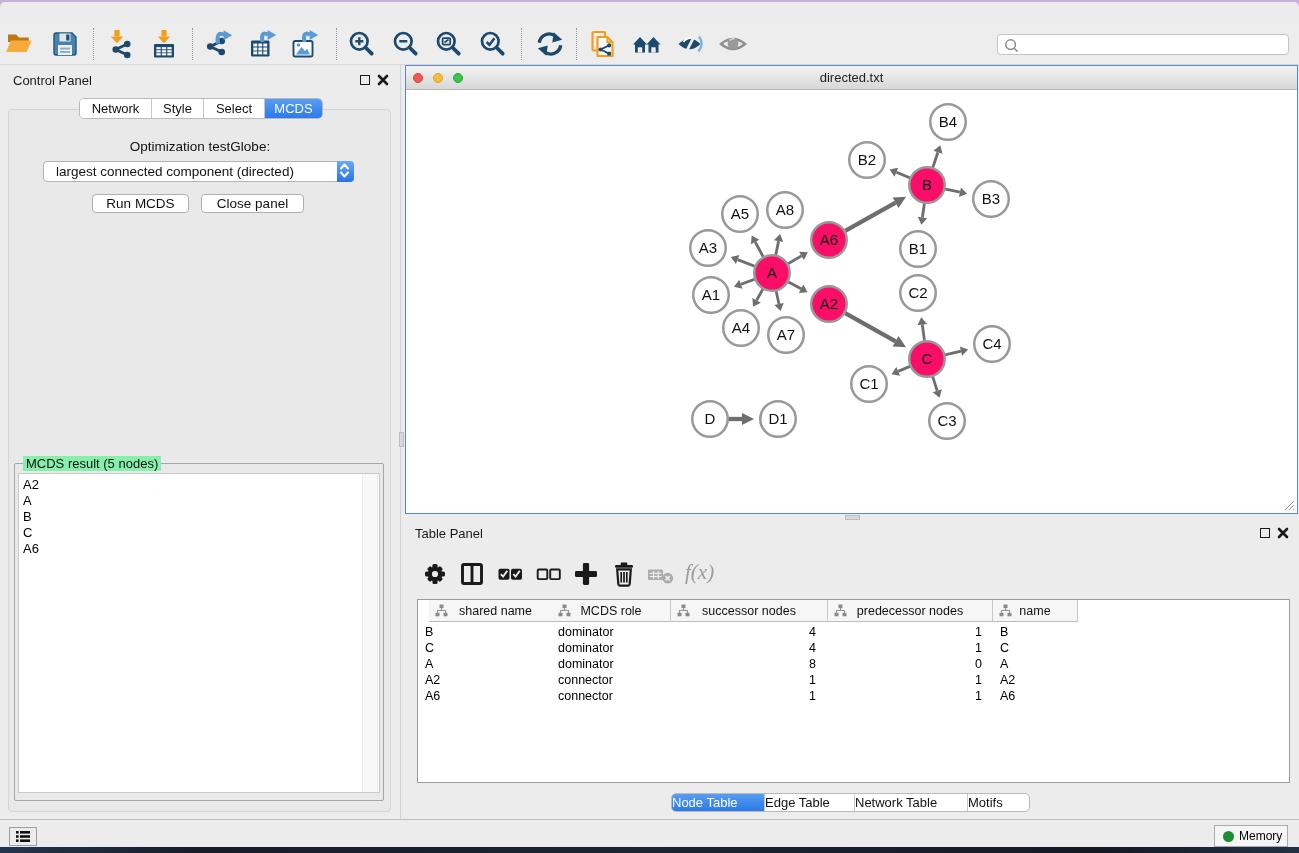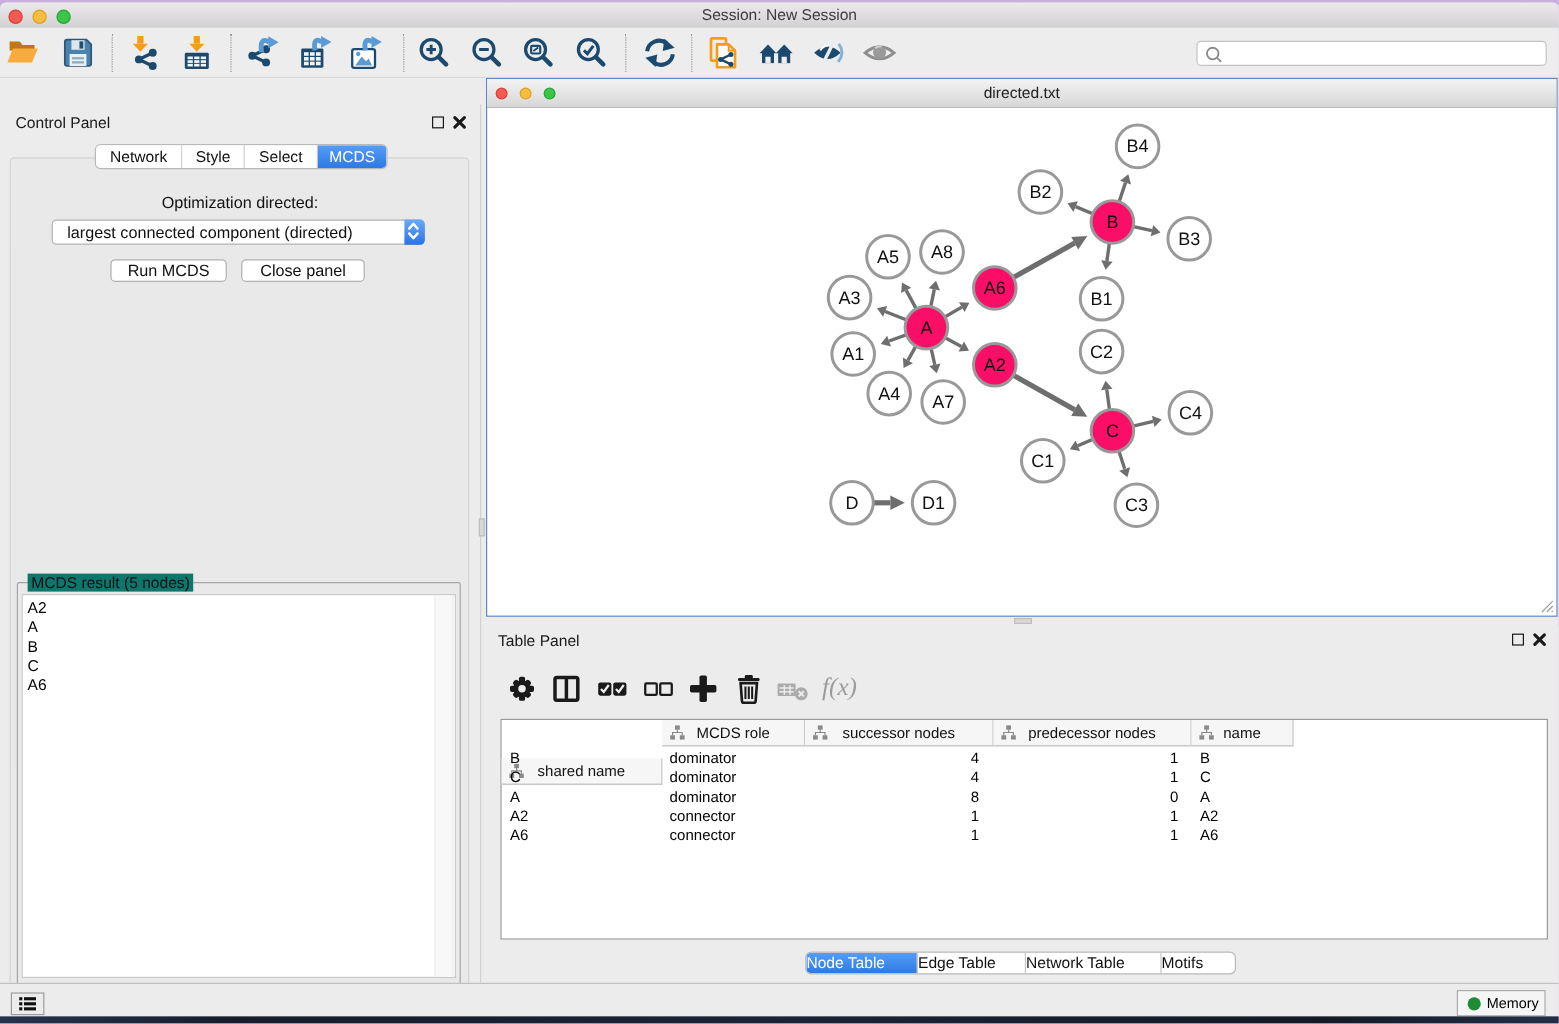--- a/index.html
+++ b/index.html
@@ -11,36 +11,36 @@
 .tl { position:absolute; top:5.5px; width:12px; height:12px; border-radius:50%; }
 .tl.r { left:7px; background:#f25a52; border:0.5px solid #da3e36; }
 .tl.y { left:27px; background:#f6bd3e; border:0.5px solid #dfa023; }
 .tl.g { left:47px; background:#3bc648; border:0.5px solid #24a732; }
 .wtitle { position:absolute; top:0; left:0; right:0; text-align:center; font-size:13px; color:#3c3c3c; line-height:21px; }
 .toolbar { position:absolute; left:0; top:22px; width:1299px; height:41px; background:#ededed; border-bottom:1px solid #d8d8d8; }
 .tbi { position:absolute; top:5px; width:30px; height:30px; }
 .tsep { position:absolute; top:4px; height:32px; width:0; border-left:1px dotted #9a9a9a; }
 .search { position:absolute; left:997px; top:10px; width:292px; height:21px; background:#fff; border:1px solid #c4c4c4; border-radius:4px; }
 
-.cpanel { position:absolute; left:0; top:63px; width:401px; height:754px; background:#ececec; border-right:1px solid #d2d2d2;margin-top:22px; }
+.cpanel { position:absolute; left:0; top:63px; width:401px; height:754px; background:#ececec; border-right:1px solid #d2d2d2; }
 .phead { position:relative; height:32px; }
 .phead .ptitle { position:absolute; left:13px; top:8px; font-size:13px; color:#1a1a1a; }
 .icoFloat { position:absolute; width:10px; height:10px; border:1.6px solid #1a1a1a; top:10px; }
 .icoX { position:absolute; top:9px; width:12px; height:12px; }
 .seg { position:absolute; display:flex; height:21px; background:#fff; border:1px solid #b9b9b9; border-radius:5px; overflow:hidden; }
 .seg div { font-size:13px; color:#111; text-align:center; line-height:19px; border-right:1px solid #c6c6c6; background:#fff; }
 .seg div:last-child { border-right:none; }
 .seg div.on { background:linear-gradient(#569df3,#2d7ae8); color:#fff; border-right:none; }
 .cbody { position:absolute; left:8px; top:44px; width:383px; height:703px; background:#e9e9e9; border:1px solid #d4d4d4; border-radius:4px; }
 .optlab { position:absolute; left:0; width:100%; top:74px; text-align:center; font-size:13.5px; color:#111; }
 .combo { position:absolute; left:43px; top:96px; width:311px; height:21px; background:#fff; border:1px solid #b2b2b2; border-radius:4px; font-size:13.5px; color:#111; line-height:19px; padding-left:12px; }
 .combo .spin { position:absolute; right:-1px; top:-1px; width:17px; height:21px; background:linear-gradient(#6aaaf8,#2a72e8); border-radius:0 4px 4px 0; }
 .btn { position:absolute; top:129px; height:19px; background:#fff; border:1px solid #b0b0b0; border-radius:4px; font-size:13.5px; color:#111; text-align:center; line-height:17px; }
 .fieldset { position:absolute; left:14px; top:398px; width:370px; height:338px; border:1px solid #a6a6a6; border-radius:2px; }
-.fieldset .leg { position:absolute; left:8px; top:-8px; background:#0f766e; padding:0 3px; font-size:13px; color:#111; }
+.fieldset .leg { position:absolute; left:8px; top:-8px; background:#86efac; padding:0 3px; font-size:13px; color:#111; }
 .fieldset .list { position:absolute; left:3px; top:9px; width:362px; height:320px; background:#fff; border:1px solid #c9c9c9; font-size:13px; color:#000; padding-top:3px; }
 .fieldset .list div { padding-left:4px; height:16px; line-height:16px; }
 .fieldset .sbar { position:absolute; left:347px; top:10px; width:16px; height:318px; background:#f8f8f8; border-left:1px solid #ececec; border-right:1px solid #ececec; }
 
 .netwin { position:absolute; left:405px; top:63px; width:893px; height:449px; background:#fff; border:1px solid #5a87c5; }
 .nwtitle { position:absolute; left:0; top:0; width:100%; height:24px; background:linear-gradient(#f3f3f3,#d7d7d7); border-bottom:1px solid #b8b8b8; }
 .nwtitle .tl { top:7px; width:10px; height:10px; }
 .nwtitle .tl.r { left:7px; } .nwtitle .tl.y { left:27px; } .nwtitle .tl.g { left:47px; }
 .nwtitle .wtitle { line-height:24px; color:#222; }
 
@@ -57,26 +57,20 @@
 
 .sbar2 { position:absolute; left:0; top:817px; width:1299px; height:28px; background:#ececec; border-top:1px solid #c0c0c0;padding-left:10px; }
 .listbtn { position:absolute; left:9px; top:7px; width:28px; height:19px; border:1px solid #9d9d9d; background:#ececec; }
 .membtn { position:absolute; left:1214px; top:5px; width:74px; height:22px; border:1px solid #ababab; background:#f5f5f5; font-size:12px; color:#000; line-height:20px; }
 .membtn i { position:absolute; left:8px; top:5px; width:11px; height:11px; border-radius:50%; background:#1d8c34; }
 .membtn span { position:absolute; left:24px; }
 </style>
 </head>
 <body>
 <div id="app">
-  <div class="titlebar">
-    <div class="tl r"></div>
-      <div class="tl y"></div>
-      <div class="tl g"></div>
-    <div class="wtitle">Session: New Session</div>
-  </div>
   <div class="toolbar" id="toolbar">
 <div class="tbi" style="left:5px;"><svg viewBox="0 0 30 30" width="30" height="30">
           <path d="M3,5.5 h8.3 l2.5,3 h10 v4.5 H3 z" fill="#bf7812"></path>
           <path d="M5.8,11.5 h20.7 l-4.8,11.5 H1.2 z" fill="#f6ab3c"></path>
         </svg></div>
 <div class="tbi" style="left:50px;"><svg viewBox="0 0 30 30" width="30" height="30">
           <path d="M4,6 a2,2 0 0 1 2,-2 h16 l4,4 v16 a2,2 0 0 1 -2,2 h-18 a2,2 0 0 1 -2,-2 z" fill="#4a82ab" stroke="#27567a" stroke-width="1.4"></path>
           <rect x="9.5" y="4.5" width="11" height="8" fill="#d9e7f0"></rect>
           <rect x="16.2" y="5.5" width="3.2" height="6" fill="#214e6e"></rect>
           <rect x="8" y="16" width="14" height="10" fill="#e9f0f6"></rect>
@@ -214,21 +208,21 @@
           <path d="M2,2 L10,10 M10,2 L2,10" stroke="#1a1a1a" stroke-width="2.6" stroke-linecap="round"></path>
         </svg>
     </div>
     <div class="cbody"></div>
     <div class="seg" style="left:79px; top:33px;">
       <div style="width:72px;">Network</div>
         <div style="width:52px;">Style</div>
         <div style="width:61px;">Select</div>
         <div class="on" style="width:57px;">MCDS</div>
     </div>
-    <div class="optlab">Optimization directed:</div>
+    <div class="optlab">Optimization testGlobe:</div>
     <div class="combo">largest connected component (directed)
       <div class="spin"><svg width="15" height="19" viewBox="0 0 15 19">
             <path d="M4,7.5 L7.5,3.5 L11,7.5 M4,11.5 L7.5,15.5 L11,11.5" stroke="#fff" stroke-width="2" fill="none" stroke-linecap="round" stroke-linejoin="round"></path>
           </svg></div>
     </div>
     <div class="btn" style="left:92px; width:97px;">Run MCDS</div>
     <div class="btn" style="left:201px; width:103px;">Close panel</div>
     <div class="fieldset">
       <div class="leg">MCDS result (5 nodes)</div>
       <div class="list">
@@ -384,21 +378,21 @@
             <rect x="4.5" y="13.7" width="12" height="1.2" fill="#ededed"></rect>
             <rect x="4.5" y="16.9" width="12" height="1.2" fill="#ededed"></rect>
             <rect x="8" y="12" width="1.2" height="8" fill="#ededed"></rect>
             <rect x="12.7" y="12" width="1.2" height="8" fill="#ededed"></rect>
             <circle cx="22.7" cy="19.2" r="5.4" fill="#ababab"></circle>
             <path d="M20.6,17.1 L24.8,21.3 M24.8,17.1 L20.6,21.3" stroke="#ededed" stroke-width="1.7"></path>
           </svg></div>
 <div style="position:absolute;left:268px;top:8px;font-family:'Liberation Serif',serif;font-style:italic;font-size:21px;color:#9b9b9b;">f(x)</div>
 </div>
     <div class="tbl" id="tbl">
-<div class="th" style="left:0px;width:134px;margin-top:32px;"><svg width="13" height="13" viewBox="0 0 13 13" style="position:absolute;left:6px;top:4px;">
+<div class="th" style="left:11px;width:134px;"><svg width="13" height="13" viewBox="0 0 13 13" style="position:absolute;left:6px;top:4px;">
             <g fill="#8a8a8a">
               <rect x="4.5" y="0.5" width="4" height="3.6"></rect>
               <rect x="0.5" y="8.7" width="4" height="3.6"></rect>
               <rect x="8.5" y="8.7" width="4" height="3.6"></rect>
             </g>
             <path d="M6.5,4.1 V6.4 M2.5,8.7 V6.4 H10.5 V8.7" stroke="#8a8a8a" stroke-width="1" fill="none"></path>
           </svg><span>shared name</span></div>
 <div class="th" style="left:134px;width:119px;"><svg width="13" height="13" viewBox="0 0 13 13" style="position:absolute;left:6px;top:4px;">
             <g fill="#8a8a8a">
               <rect x="4.5" y="0.5" width="4" height="3.6"></rect>

